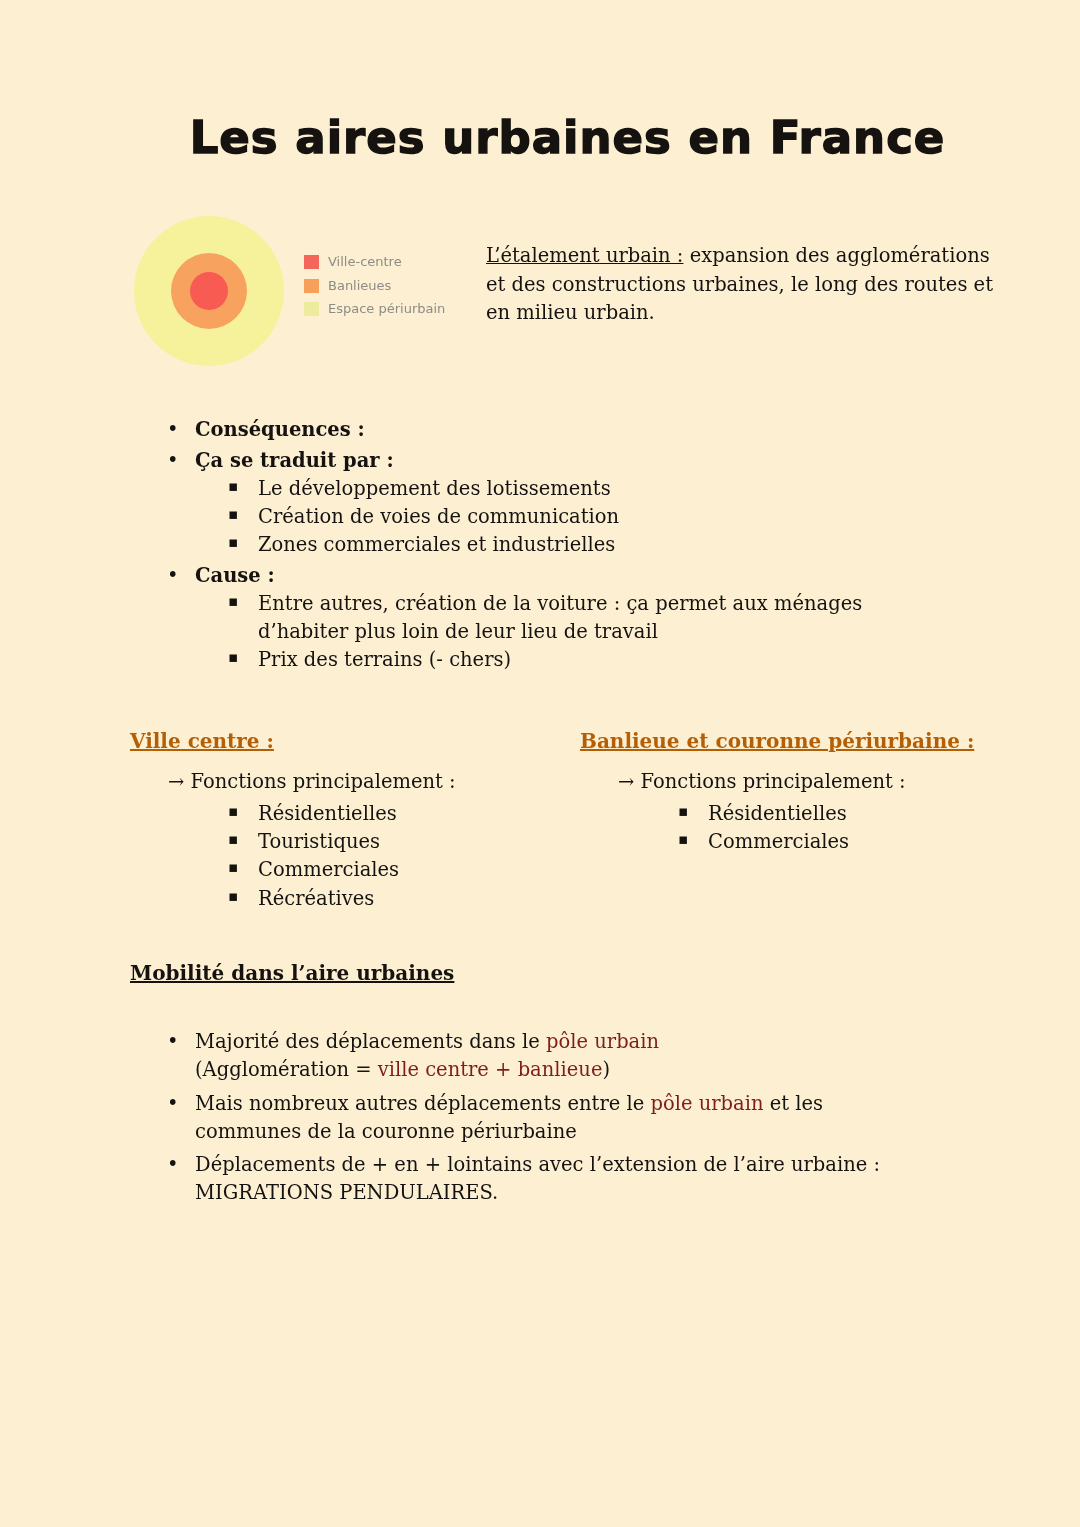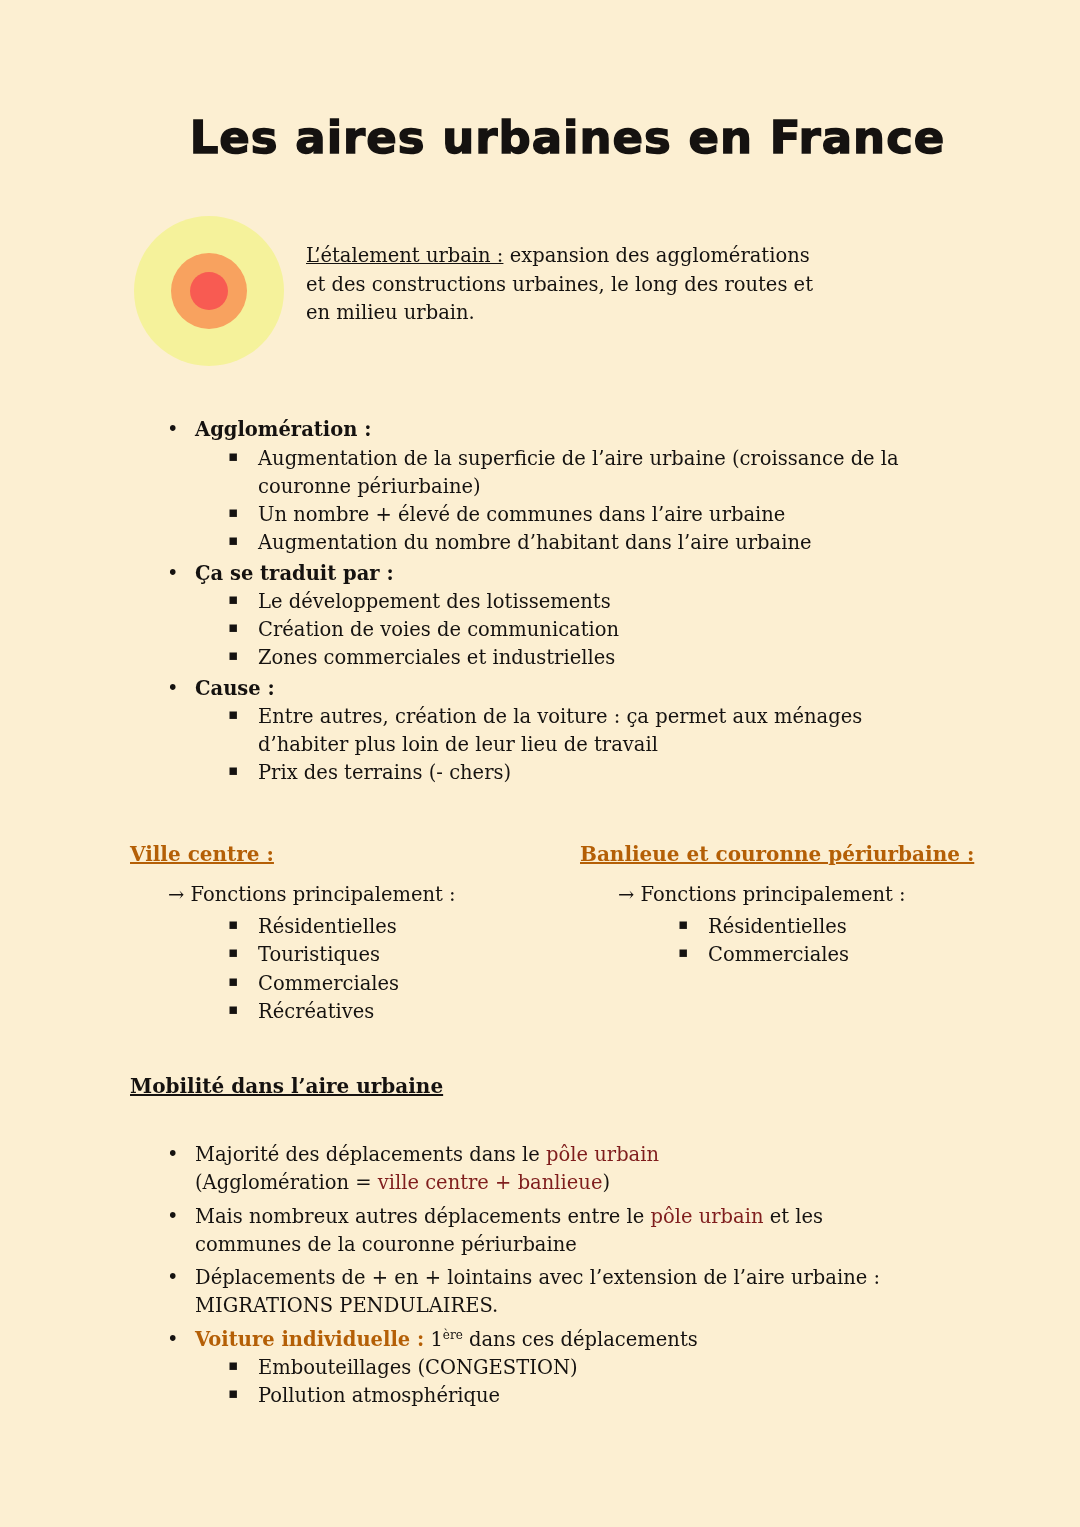--- a/index.html
+++ b/index.html
@@ -93,32 +93,41 @@
 
   <h1 class="title">Les aires urbaines en France</h1>
 
   <div class="hero">
     <div class="circle-outer">
       <div class="circle-mid">
         <div class="circle-inner"></div>
       </div>
     </div>
 
+    <div class="legend">
+      <div class="legend-row">
+        <span class="swatch sw-red"></span>
+        <span>Ville-centre</span>
+      </div>
+      <div class="legend-row">
+        <span class="swatch sw-orange"></span>
+        <span>Banlieues</span>
+      </div>
+      <div class="legend-row">
+        <span class="swatch sw-yellow"></span>
+        <span>Espace périurbain</span>
+      </div>
+    </div>
 
     <p class="definition"><span class="u">L’étalement urbain :</span><span> expansion des agglomérations et des constructions urbaines, le long des routes et en milieu urbain.</span></p>
   </div>
 
   <ul class="top-list">
     <li>
-      <span class="b-head">Agglomération :</span>
-      <ul class="sub">
-        <li>Augmentation de la superficie de l’aire urbaine (croissance de la couronne périurbaine)</li>
-        <li>Un nombre + élevé de communes dans l’aire urbaine</li>
-        <li>Augmentation du nombre d’habitant dans l’aire urbaine</li>
-      </ul>
+      <span class="b-head">Conséquences :</span>
     </li>
     <li>
       <span class="b-head">Ça se traduit par :</span>
       <ul class="sub">
         <li>Le développement des lotissements</li>
         <li>Création de voies de communication</li>
         <li>Zones commerciales et industrielles</li>
       </ul>
     </li>
     <li>
@@ -144,36 +153,29 @@
     <div class="col col-right">
       <h2 class="col-head">Banlieue et couronne périurbaine :</h2>
       <p class="arrow-line">→ Fonctions principalement :</p>
       <ul class="sub">
         <li>Résidentielles</li>
         <li>Commerciales</li>
       </ul>
     </div>
   </div>
 
-  <h2 class="section-head">Mobilité dans l’aire urbaine</h2>
+  <h2 class="section-head">Mobilité dans l’aire urbaines</h2>
 
   <ul class="top-list mobility-list">
     <li>
       <span>Majorité des déplacements dans le </span><span class="accent">pôle urbain</span>
       <div><span>(Agglomération = </span><span class="accent">ville centre + banlieue</span><span>)</span></div>
     </li>
     <li>
       <span>Mais nombreux autres déplacements entre le </span><span class="accent">pôle urbain</span><span> et les communes de la couronne périurbaine</span>
     </li>
     <li>
       <span>Déplacements de + en + lointains avec l’extension de l’aire urbaine :</span>
       <div>MIGRATIONS PENDULAIRES.</div>
     </li>
-    <li>
-      <span class="accent-b">Voiture individuelle :</span><span> 1</span><sup>ère</sup><span> dans ces déplacements</span>
-      <ul class="sub">
-        <li>Embouteillages (CONGESTION)</li>
-        <li>Pollution atmosphérique</li>
-      </ul>
-    </li>
   </ul>
 
 </div>
 
 </body></html>

